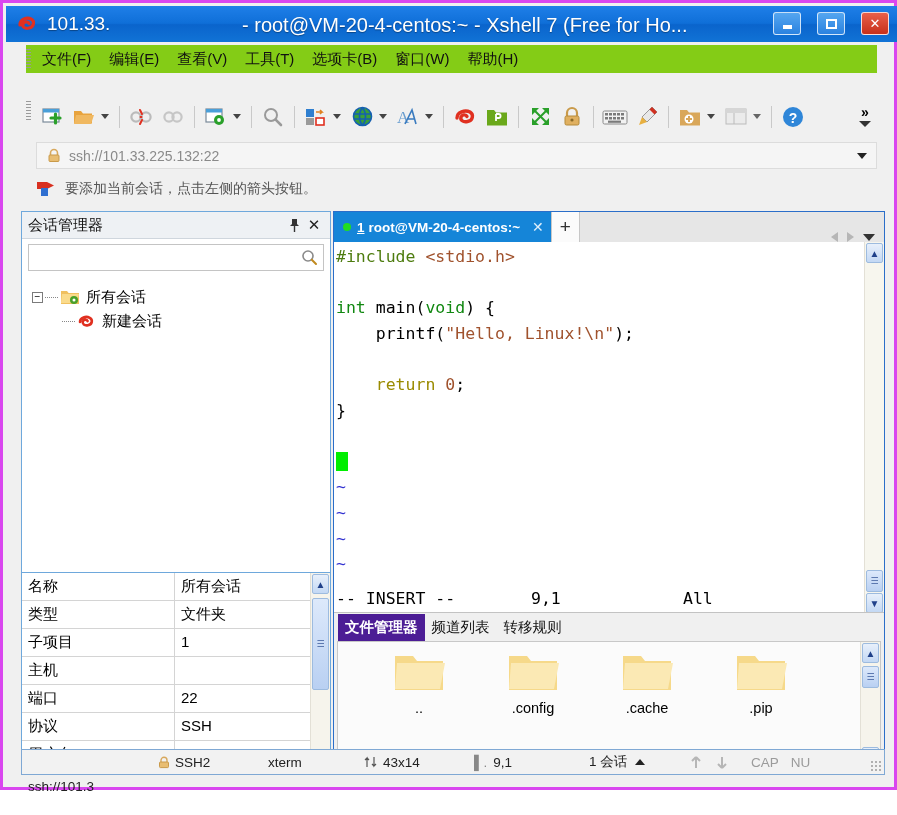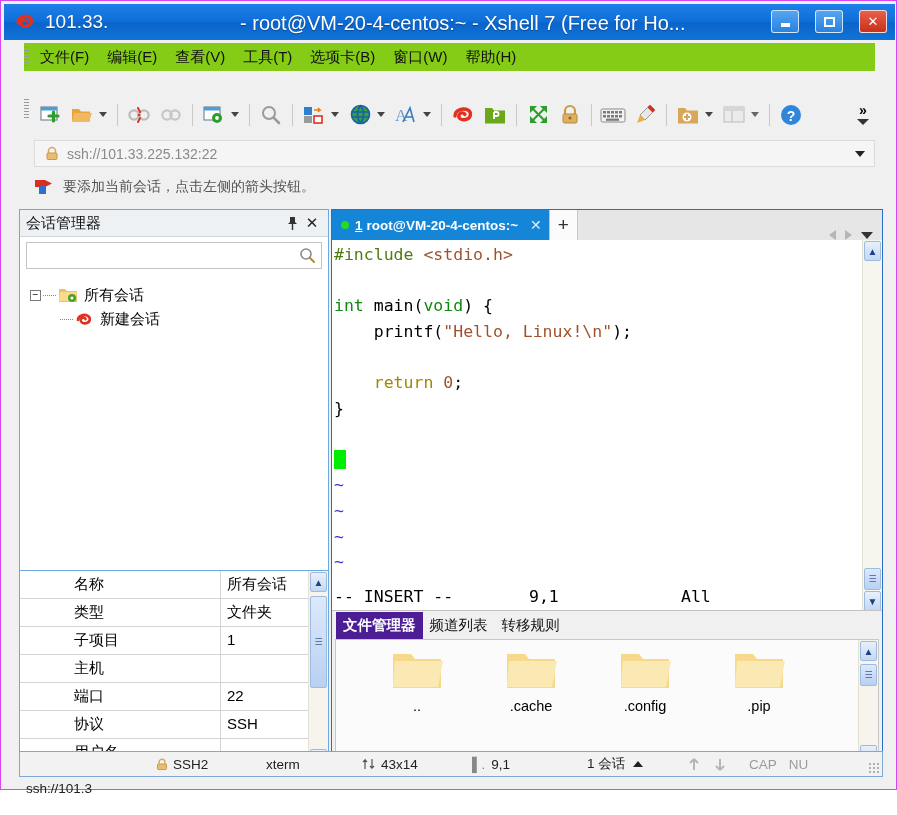--- a/index.html
+++ b/index.html
@@ -7,21 +7,21 @@
   body {
     font-family:"Liberation Sans","DejaVu Sans",sans-serif;
     font-size:13px;
     color:#000;
   }
 
   
   #window {
     position:absolute; left:0; top:0; width:897px; height:790px;
     background:#f0f0f0;
-    border:1px solid #d946ef;
+    border:3px solid #d946ef;
   }
 
   
   #titlebar {
     position:absolute; left:3px; top:3px; width:891px; height:36px;
     background:linear-gradient(to bottom,#1f7fe8 0%,#0f6fd8 48%,#0a64cc 52%,#1173d6 100%);
     display:flex; align-items:center;
   }
   #titlebar-icon { width:22px; height:22px; margin-left:10px; flex:none; position:relative; }
   #title-left {
@@ -121,21 +121,21 @@
     margin-right:2px; flex:none;
   }
   .dots { width:13px; border-top:1px dotted #888; margin-right:2px; }
   .tree-label { margin-left:6px; }
 
   
   #props {
     position:absolute; left:0; bottom:0; width:308px; height:200px;
     border-top:1px solid #6ea8dc; background:#fff; overflow:hidden;
   }
-  .prop-row { display:flex; height:28px; border-bottom:1px solid #d4d4d4;padding-left:48px; }
+  .prop-row { display:flex; height:28px; border-bottom:1px solid #d4d4d4; }
   .prop-k { width:153px; border-right:1px solid #d4d4d4; padding:4px 0 0 6px; font-size:15px; }
   .prop-v { flex:1; padding:4px 0 0 6px; font-size:15px; }
 
   
   .sb {
     position:absolute; right:0; top:0; width:20px; bottom:0;
     background:#f6f4ec; border-left:1px solid #e3e0d6;
   }
   .sb-btn {
     height:20px; background:linear-gradient(to bottom,#e8f0fb,#c3d8f4);
@@ -590,30 +590,30 @@
             </div>
             <div class="fp-name">..</div>
           </div>
           <div class="fp-item">
             <div class="folder">
               <svg width="56" height="42" viewBox="0 0 56 42">
                 <path d="M4 4h18l4 5h26v29H4z" fill="#f6d98a"></path>
                 <path d="M6 11h48l-5 26H4z" fill="#fbe9b4"></path>
               </svg>
             </div>
-            <div class="fp-name">.cache</div>
+            <div class="fp-name">.config</div>
           </div>
           <div class="fp-item">
             <div class="folder">
               <svg width="56" height="42" viewBox="0 0 56 42">
                 <path d="M4 4h18l4 5h26v29H4z" fill="#f6d98a"></path>
                 <path d="M6 11h48l-5 26H4z" fill="#fbe9b4"></path>
               </svg>
             </div>
-            <div class="fp-name">.config</div>
+            <div class="fp-name">.cache</div>
           </div>
           <div class="fp-item">
             <div class="folder">
               <svg width="56" height="42" viewBox="0 0 56 42">
                 <path d="M4 4h18l4 5h26v29H4z" fill="#f6d98a"></path>
                 <path d="M6 11h48l-5 26H4z" fill="#fbe9b4"></path>
               </svg>
             </div>
             <div class="fp-name">.pip</div>
           </div>

